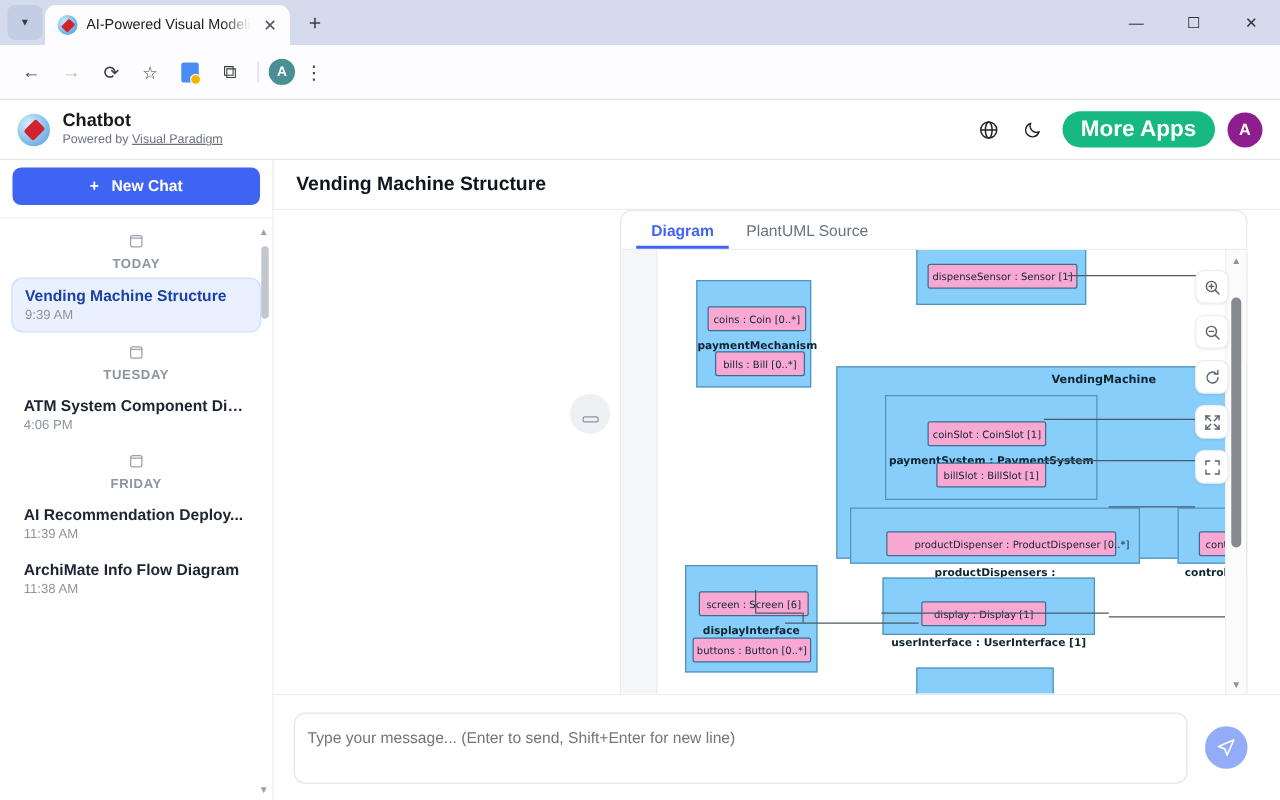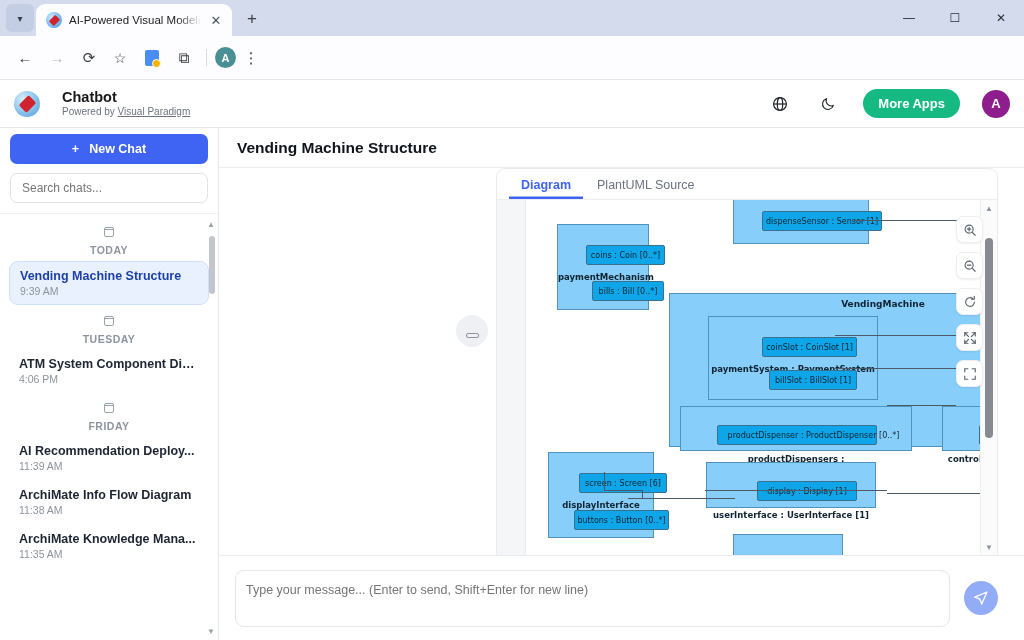--- a/index.html
+++ b/index.html
@@ -81,35 +81,35 @@
   .puzzle { font-size: 15px; color: #3c4043; }
   .omni-sep { width:1px; height:17px; background:#d7dbe0; margin:0 4px; }
   .profile-av { width: 21px; height: 21px; border-radius: 50%; background: #4a8f94;
                 color:#fff; font-size: 11px; font-weight: bold; display:flex;
                 align-items:center; justify-content:center; }
   .kebab { font-size: 15px; color:#3c4043; width: 22px; text-align:center; }
 
   
   .app-header {
     height: 48px; background: #ffffff; border-bottom: 1px solid #e6e8ec;
-    display: flex; align-items: center; padding: 0 14px; gap: 22px; flex: 0 0 auto;
+    display: flex; align-items: center; padding: 0 14px; gap: 10px; flex: 0 0 auto;
   }
   .vp-logo { width: 26px; height: 26px; border-radius: 50%;
     background: radial-gradient(circle at 35% 32%, #d9edfb 0%, #8dc6ef 50%, #4f9ad6 100%);
     display:flex; align-items:center; justify-content:center; flex:0 0 auto; }
   .vp-logo i { width: 11px; height: 14px; background: #d0232e; transform: rotate(45deg);
                border-radius: 2px; display:block; }
   .brand-txt { display: flex; flex-direction: column; line-height: 1.15; }
   .brand-name { font-size: 14.5px; font-weight: bold; color: #18181b; }
   .brand-sub { font-size: 10px; color: #6b7280; }
   .brand-sub a { color: #6b7280; text-decoration: underline; }
   .hdr-spacer { flex: 1 1 auto; }
   .hdr-icon { width: 26px; height: 26px; display:flex; align-items:center;
               justify-content:center; color:#1f2328; font-size: 15px; }
-  .more-apps { background: #16b981; color:#fff; font-size: 13px; font-weight: bold;
+  .more-apps { background: #16b981; color:#fff; font-size: 18px; font-weight: bold;
                border: none; border-radius: 17px; height: 29px; padding: 0 15px; }
   .user-av { width: 28px; height: 28px; border-radius: 50%; background:#8e1e8e; color:#fff;
              font-size: 13px; font-weight: bold; display:flex; align-items:center;
              justify-content:center; }
 
   
   .app-body { flex: 1 1 auto; display: flex; min-height: 0; }
 
   
   .sidebar { width: 219px; border-right: 1px solid #e6e8ec; display:flex;
@@ -173,24 +173,24 @@
   .canvas-left-gutter { position:absolute; left:0; top:0; bottom:0; width: 29px;
                         background:#f4f6f8; border-right:1px solid #e8eaee; }
   .canvas { position:absolute; left:29px; top:0; right: 0; bottom:0;
             background:#ffffff; }
   .diagram { position:absolute; left:0; top:0; width: 700px; height: 420px; }
 
   .node { position:absolute; background:#87cefa; border:1px solid #4f93bd; }
   .node > .ntitle { position:absolute; left:0; right:0; top:5px; text-align:center;
                     font-size: 8.5px; font-weight: bold; color:#0e2430;
                     font-family:"DejaVu Sans", sans-serif;margin-top:42px; }
-  .port { position:absolute; background:#0ea5e9; border:1px solid #3b6f8e; border-radius:2px;
+  .port { position:absolute; background:#f9a8d4; border:1px solid #3b6f8e; border-radius:2px;
           font-size: 8px; color:#11242e; display:flex; align-items:center;
           justify-content:center; white-space:nowrap; padding: 0 5px;
-          font-family:"DejaVu Sans", sans-serif;margin-left:20px; }
+          font-family:"DejaVu Sans", sans-serif; }
   .big-title { position:absolute; top:5px; left:0; right:0; text-align:center;
                font-size: 9px; font-weight:bold; color:#0e2430;
                font-family:"DejaVu Sans", sans-serif; }
   .wire { position:absolute; background:#4a5a66; }
   .wire.h { height:1px; }
   .wire.v { width:1px; }
 
   .zoomtools { position:absolute; right: 14px; top: 16px; display:flex;
                flex-direction: column; gap: 9px; z-index: 5; }
   .ztool { width: 27px; height: 27px; border-radius: 7px; background:#fff;
@@ -279,21 +279,20 @@
   </div>
 
   <div class="app-body">
 
     <div class="sidebar">
       <div class="sb-top">
         <button class="newchat">
           <span>+</span>
           <span>New Chat</span>
         </button>
-        <input class="searchbox" placeholder="Search chats..." style="">
       </div>
       <div class="sb-scroll">
 
         <div class="sb-group">
           <span class="cal-icon"></span>
           <span>TODAY</span>
         </div>
         <div class="chat-item active">
           <div class="chat-name">Vending Machine Structure</div>
           <div class="chat-time">9:39 AM</div>
@@ -312,24 +311,20 @@
           <span class="cal-icon"></span>
           <span>FRIDAY</span>
         </div>
         <div class="chat-item">
           <div class="chat-name">AI Recommendation Deploy...</div>
           <div class="chat-time">11:39 AM</div>
         </div>
         <div class="chat-item">
           <div class="chat-name">ArchiMate Info Flow Diagram</div>
           <div class="chat-time">11:38 AM</div>
-        </div>
-        <div class="chat-item">
-          <div class="chat-name">ArchiMate Knowledge Mana...</div>
-          <div class="chat-time">11:35 AM</div>
         </div>
 
 
         <div class="sb-arrow up">▲</div>
         <div class="sb-thumb"></div>
         <div class="sb-arrow dn">▼</div>
       </div>
     </div>
 
     <div class="main">
@@ -367,21 +362,21 @@
                   <div class="big-title">VendingMachine</div>
 
                   <div class="node" style="left:38px;top:22px;width:170px;height:84px;">
                     <div class="ntitle">paymentSystem : PaymentSystem [1]</div>
                     <div class="port" style="left:33px;top:20px;width:95px;height:20px;">coinSlot : CoinSlot [1]</div>
                     <div class="port" style="left:40px;top:53px;width:88px;height:20px;">billSlot : BillSlot [1]</div>
                   </div>
 
                   <div class="node" style="left:10px;top:112px;width:232px;height:45px;">
                     <div class="ntitle">productDispensers : ProductDispenserCollection [1]</div>
-                    <div class="port" style="left:16px;top:18px;width:160px;height:20px;padding-left:38px;">productDispenser : ProductDispenser [0..*]</div>
+                    <div class="port" style="left:28px;top:18px;width:184px;height:20px;padding-left:38px;">productDispenser : ProductDispenser [0..*]</div>
                   </div>
 
                   <div class="node" style="left:272px;top:112px;width:130px;height:45px;">
                     <div class="ntitle">controlUnit : ControlUnit [1]</div>
                     <div class="port" style="left:16px;top:18px;width:110px;height:20px;">controller : Controller [1]</div>
                   </div>
 
                   <div class="node" style="left:36px;top:168px;width:170px;height:46px;">
                     <div class="ntitle">userInterface : UserInterface [1]</div>
                     <div class="port" style="left:30px;top:18px;width:100px;height:20px;">display : Display [1]</div>

